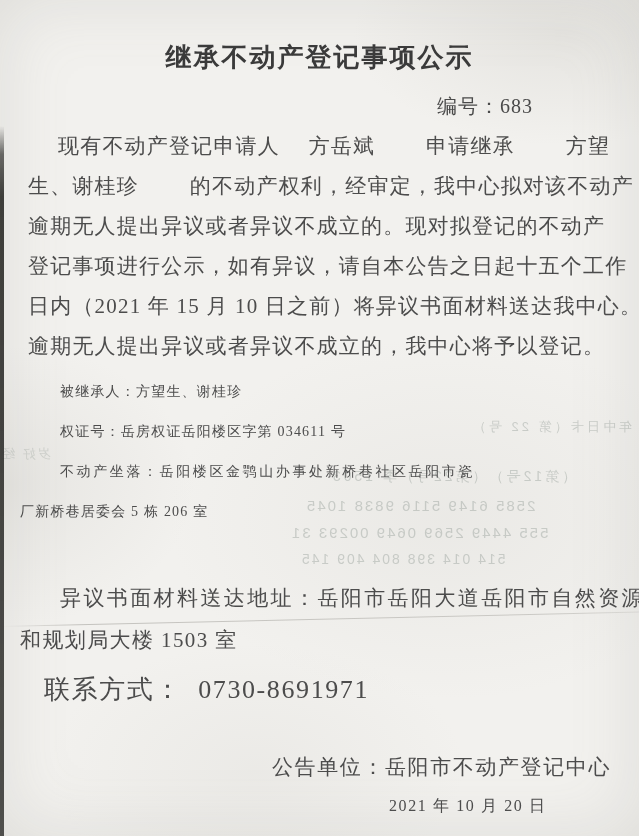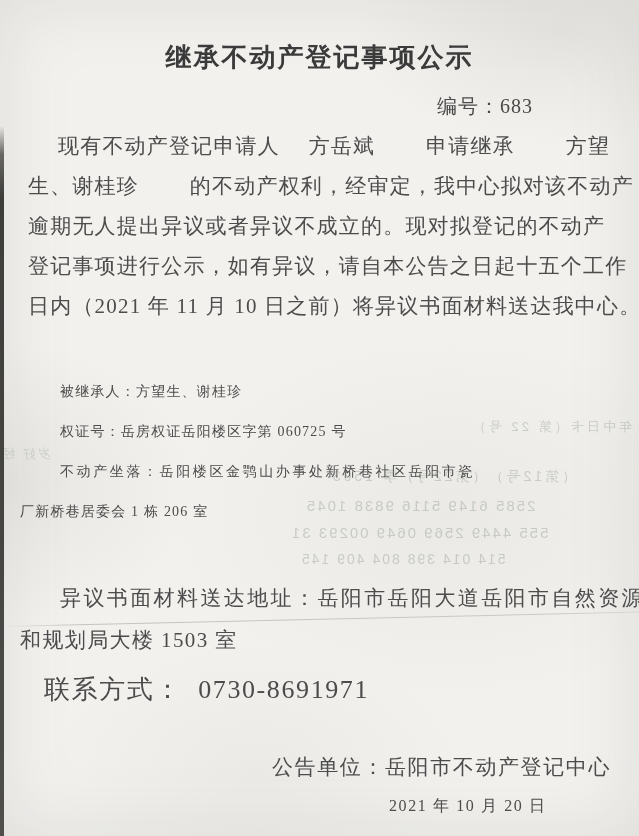--- a/index.html
+++ b/index.html
@@ -132,28 +132,29 @@
 
   <div class="title">继承不动产登记事项公示</div>
 
   <div class="doc-number"><span>编号：</span><span>683</span></div>
 
   <div class="para">
     <div class="line indent">现有不动产登记申请人　 方岳斌 　　申请继承　　 方望</div>
     <div class="line">生、谢桂珍　　 的不动产权利，经审定，我中心拟对该不动产</div>
     <div class="line">逾期无人提出异议或者异议不成立的。现对拟登记的不动产</div>
     <div class="line">登记事项进行公示，如有异议，请自本公告之日起十五个工作</div>
-    <div class="line">日内（2021 年 11 月 10 日之前）将异议书面材料送达我中心。</div>
+    <div class="line">日内（2021 年 15 月 10 日之前）将异议书面材料送达我中心。</div>
+    <div class="line">逾期无人提出异议或者异议不成立的，我中心将予以登记。</div>
   </div>
 
   <div class="fields">
     <div class="line indent">被继承人：方望生、谢桂珍</div>
-    <div class="line indent">权证号：岳房权证岳阳楼区字第 060725 号</div>
+    <div class="line indent">权证号：岳房权证岳阳楼区字第 034611 号</div>
     <div class="line indent spread">不动产坐落：岳阳楼区金鹗山办事处新桥巷社区岳阳市瓷</div>
-    <div class="line outdent">厂新桥巷居委会 1 栋 206 室</div>
+    <div class="line outdent">厂新桥巷居委会 5 栋 206 室</div>
   </div>
 
   <div class="delivery-1">异议书面材料送达地址：岳阳市岳阳大道岳阳市自然资源</div>
   <div class="delivery-2">和规划局大楼 1503 室</div>
   <div class="contact">联系方式：  0730-8691971</div>
 
   <div class="footer-unit">公告单位：岳阳市不动产登记中心</div>
   <div class="footer-date">2021 年 10 月 20 日</div>
 
   <div class="bleed bleed-0">年中日卡（第 22 号）</div>

